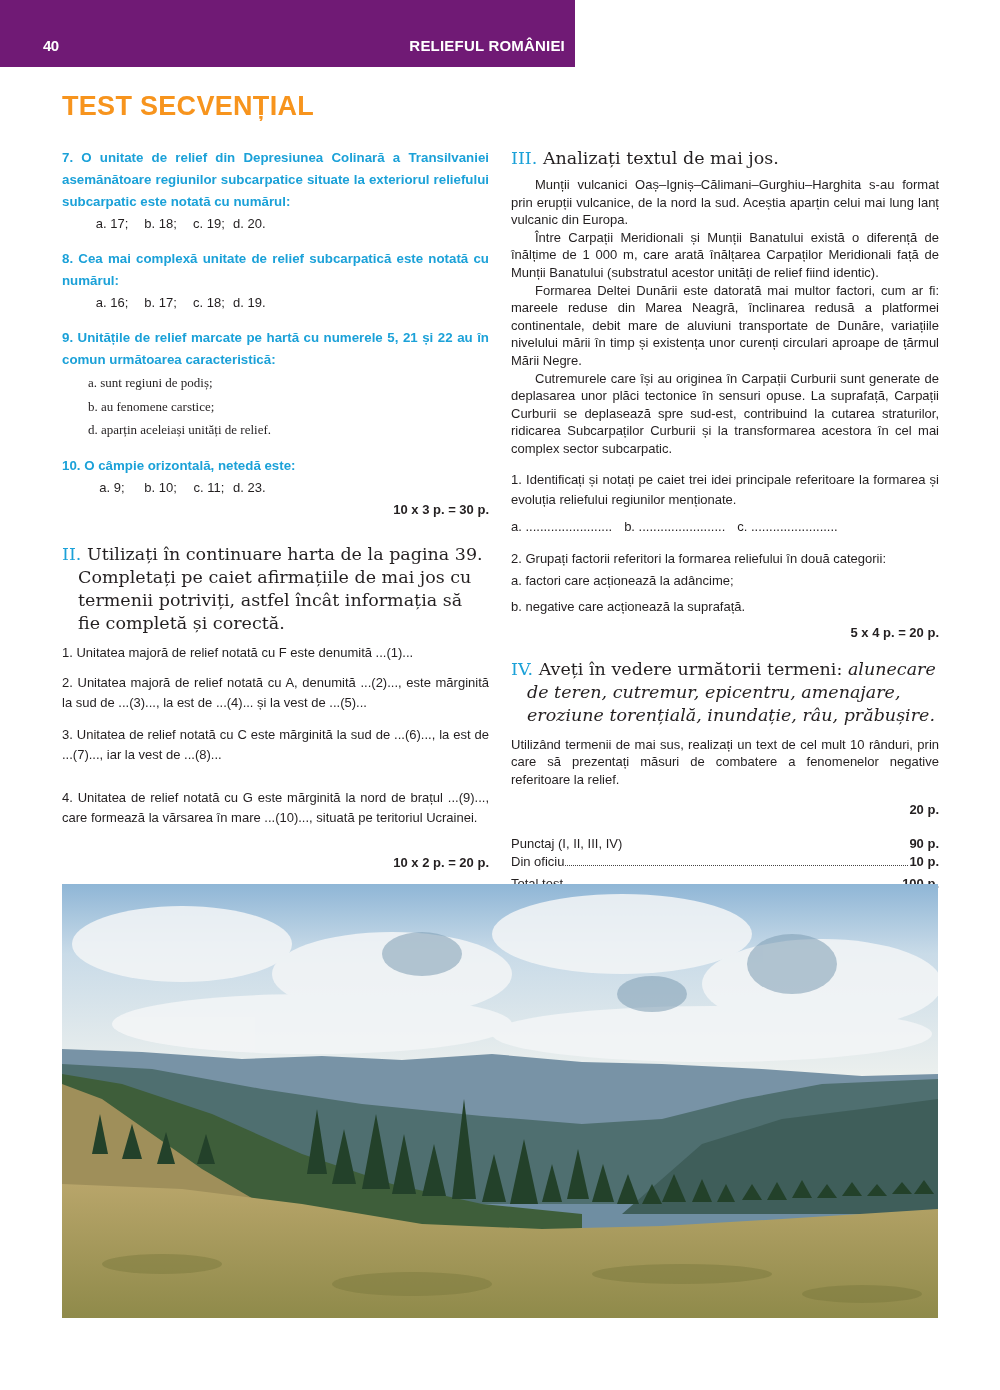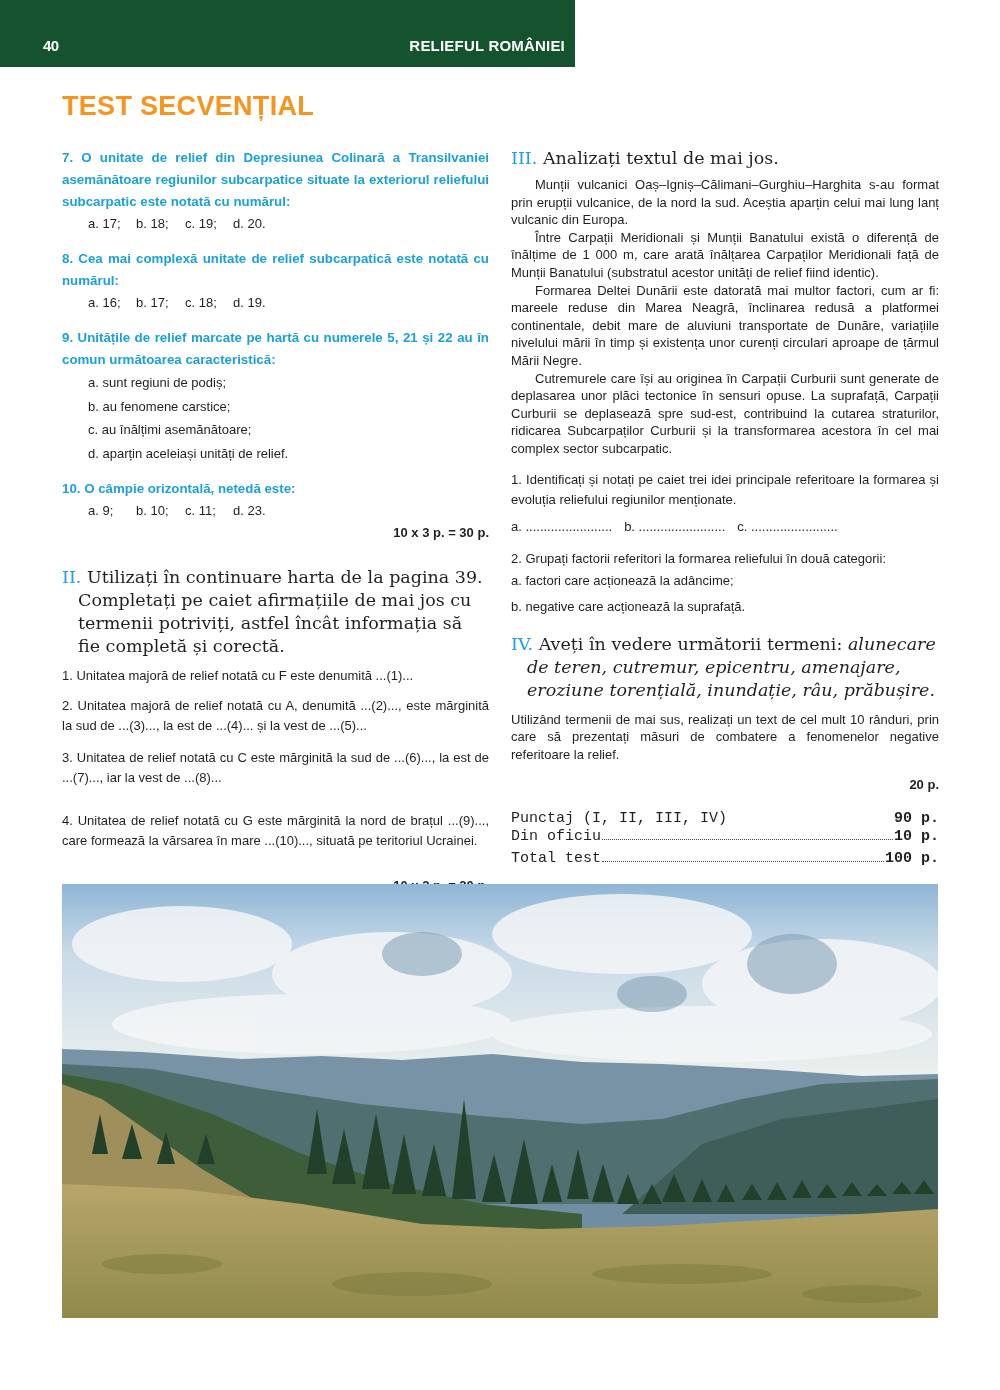--- a/index.html
+++ b/index.html
@@ -1,21 +1,21 @@
 <!DOCTYPE html>
 <html><head>
 <meta charset="utf-8">
 <style>
   * { box-sizing: border-box; margin: 0; padding: 0; }
   html, body { width: 1000px; height: 1390px; background: #ffffff; overflow: hidden; }
   body { position: relative; font-family: "Liberation Sans", sans-serif; color: #231f20; }
 
   .header-band {
     position: absolute; left: 0; top: 0; width: 575px; height: 67px;
-    background: #14532d;
+    background: #701a75;
   }
   .page-number {
     position: absolute; left: 43px; top: 37px; font-size: 15px; font-weight: bold;
     color: #ffffff; letter-spacing: -0.5px;
   }
   .chapter-title {
     position: absolute; right: 10px; top: 37px; font-size: 15px; font-weight: bold;
     color: #ffffff; letter-spacing: 0.2px;
   }
   .test-title {
@@ -24,40 +24,40 @@
   }
 
   .col-left { position: absolute; left: 62px; top: 147px; width: 427px; }
   .col-right { position: absolute; left: 511px; top: 147px; width: 428px; }
 
   .q-title {
     color: #1ba1d8; font-weight: bold; font-size: 13.3px; line-height: 22px;
     text-align: justify;
   }
   .opts-inline { font-size: 13px; line-height: 22px; padding-left: 26px; display: flex; }
-  .opts-inline span { display: inline-block; }
+  .opts-inline span { display: inline-block; text-align: center; }
   .opts-inline span:nth-child(1) { width: 48px; }
   .opts-inline span:nth-child(2) { width: 49px; }
   .opts-inline span:nth-child(3) { width: 48px; }
-  .opts-list { font-size: 13px; line-height: 23.5px; padding-left: 26px; }
+  .opts-list { font-size: 13px; line-height: 23.5px; padding-left: 26px; font-family: Liberation Serif, serif; }
   .q-block { margin-bottom: 13px; }
   .score { text-align: right; font-weight: bold; font-size: 13px; line-height: 18px; }
 
   .section-head {
     font-family: "DejaVu Serif", serif; font-size: 17.5px; line-height: 23px; color: #231f20;
   }
   .section-head .roman { color: #1ba1d8; }
   .section-head.indented { padding-left: 16px; text-indent: -16px; }
   .section-head i { font-style: italic; }
 
   .item { font-size: 13px; line-height: 20px; text-align: justify; margin-top: 9px; }
   .para { font-size: 13px; line-height: 17.6px; text-align: justify; text-indent: 24px; }
   .blanks { font-size: 13px; line-height: 20px; margin-top: 7px; display: flex; gap: 12px; }
 
-  .totals { font-size: 15px; line-height: 18px; font-family: Liberation Mono, monospace; }
+  .totals { font-size: 13px; line-height: 18px; }
   .totals .row { display: flex; align-items: baseline; }
   .totals .lbl { white-space: nowrap; }
   .totals .dots { flex: 1; border-bottom: 1.5px dotted #444; margin: 0 1px 3px 1px; }
   .totals .spacer { flex: 1; }
   .totals .val { font-weight: bold; white-space: nowrap; }
 
   .photo {
     position: absolute; left: 62px; top: 884px; width: 876px; height: 434px; overflow: hidden;
     background: linear-gradient(#9ec3df, #dfe9ef 30%, #f0f2ef 42%, #6f8ea2 46%);
   }
@@ -92,21 +92,20 @@
       <span>c. 18;</span>
       <span>d. 19.</span>
     </div>
   </div>
 
   <div class="q-block">
     <p class="q-title">9. Unitățile de relief marcate pe hartă cu numerele 5, 21 și 22 au în comun următoarea caracteristică:</p>
     <div class="opts-list">
       <div>a. sunt regiuni de podiș;</div>
       <div>b. au fenomene carstice;</div>
-      <div>c. au înălțimi asemănătoare;</div>
       <div>d. aparțin aceleiași unități de relief.</div>
     </div>
   </div>
 
   <div class="q-block" style="margin-bottom:2px;">
     <p class="q-title">10. O câmpie orizontală, netedă este:</p>
     <div class="opts-inline">
       <span>a. 9;</span>
       <span>b. 10;</span>
       <span>c. 11;</span>
@@ -146,20 +145,21 @@
 
   <p class="item" style="margin-top:12px;">1. Identificați și notați pe caiet trei idei principale referitoare la formarea și evoluția reliefului regiunilor menționate.</p>
   <div class="blanks">
     <span>a. ........................</span>
     <span>b. ........................</span>
     <span>c. ........................</span>
   </div>
   <p class="item" style="margin-top:12px;">2. Grupați factorii referitori la formarea reliefului în două categorii:</p>
   <p class="item" style="margin-top:2px;">a. factori care acționează la adâncime;</p>
   <p class="item" style="margin-top:6px;">b. negative care acționează la suprafață.</p>
+  <div class="score" style="margin-top:7px;">5 x 4 p. = 20 p.</div>
 
   <div style="height:16px;"></div>
 
   <div class="section-head indented">
     <span class="roman">IV.</span>
     <span>Aveți în vedere următorii termeni: </span><i>alunecare de teren, cutremur, epicentru, amenajare, eroziune torențială, inundație, râu, prăbușire.</i>
   </div>
   <p class="item" style="line-height:17.6px; margin-top:9px;">Utilizând termenii de mai sus, realizați un text de cel mult 10 rânduri, prin care să prezentați măsuri de combatere a fenomenelor negative referitoare la relief.</p>
   <div class="score" style="margin-top:13px;">20 p.</div>
 

